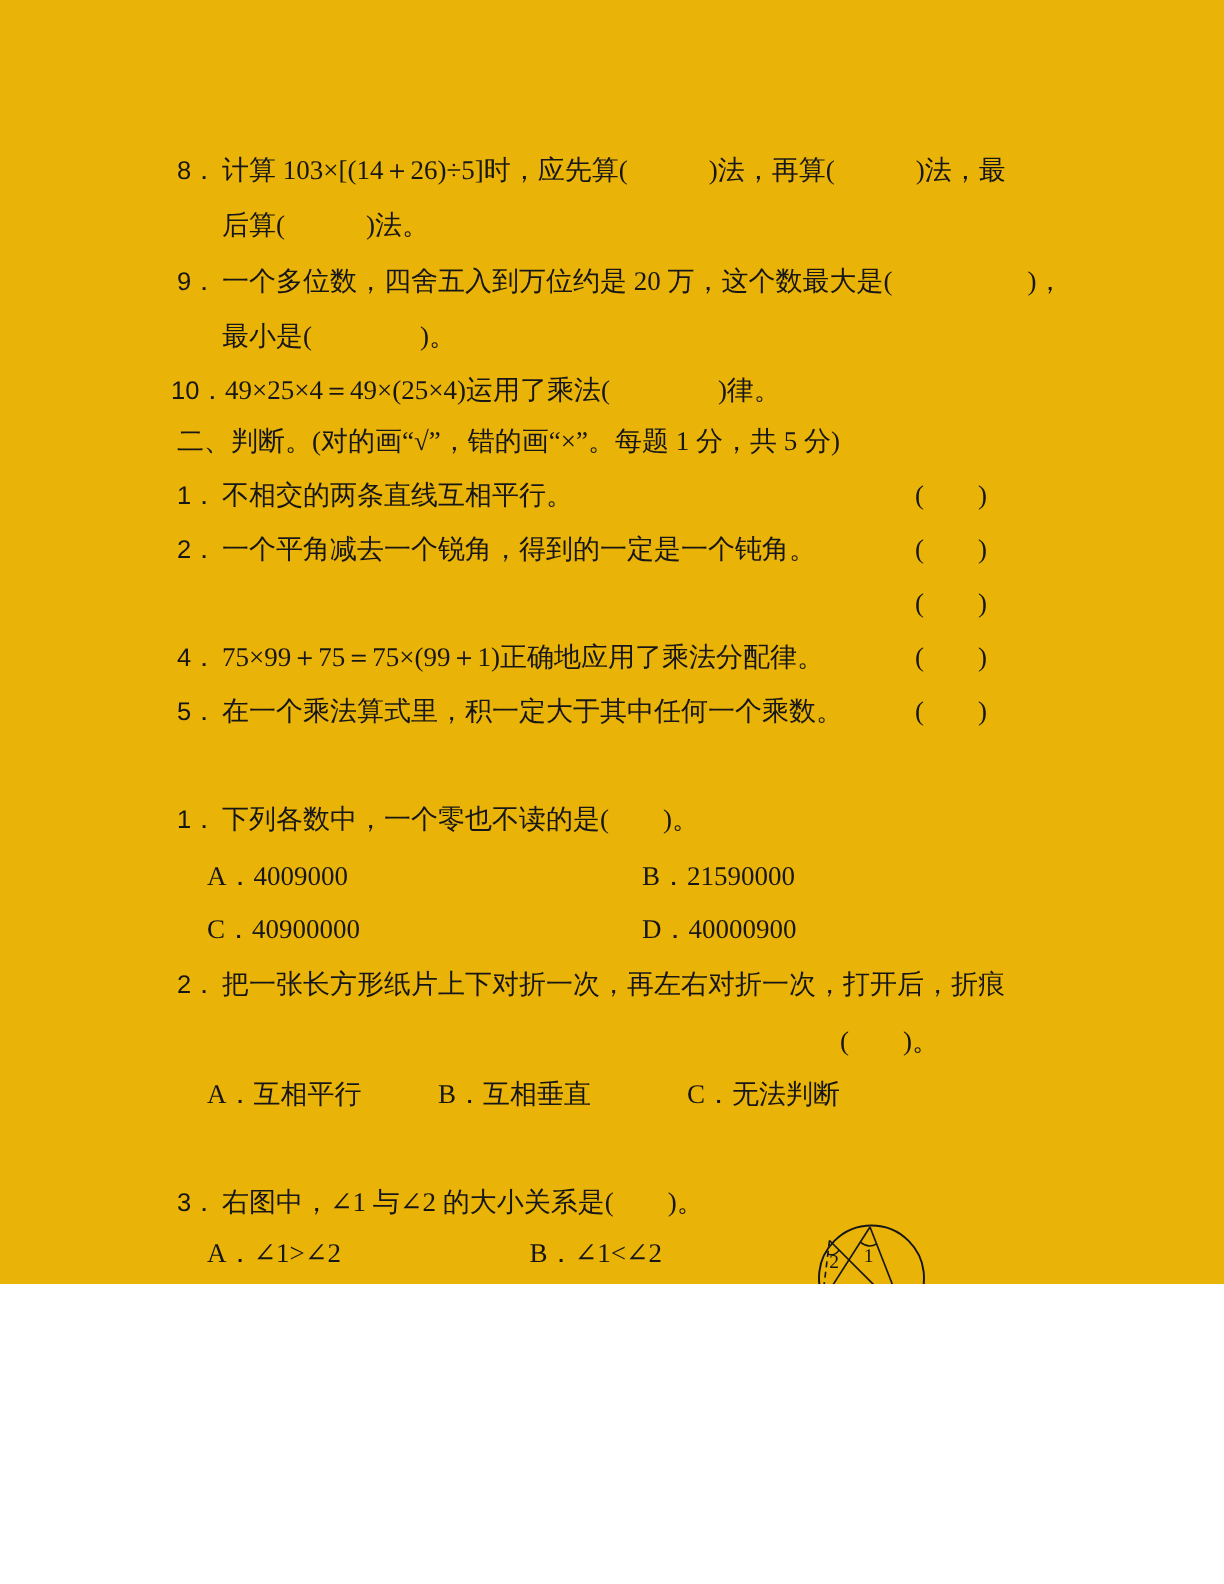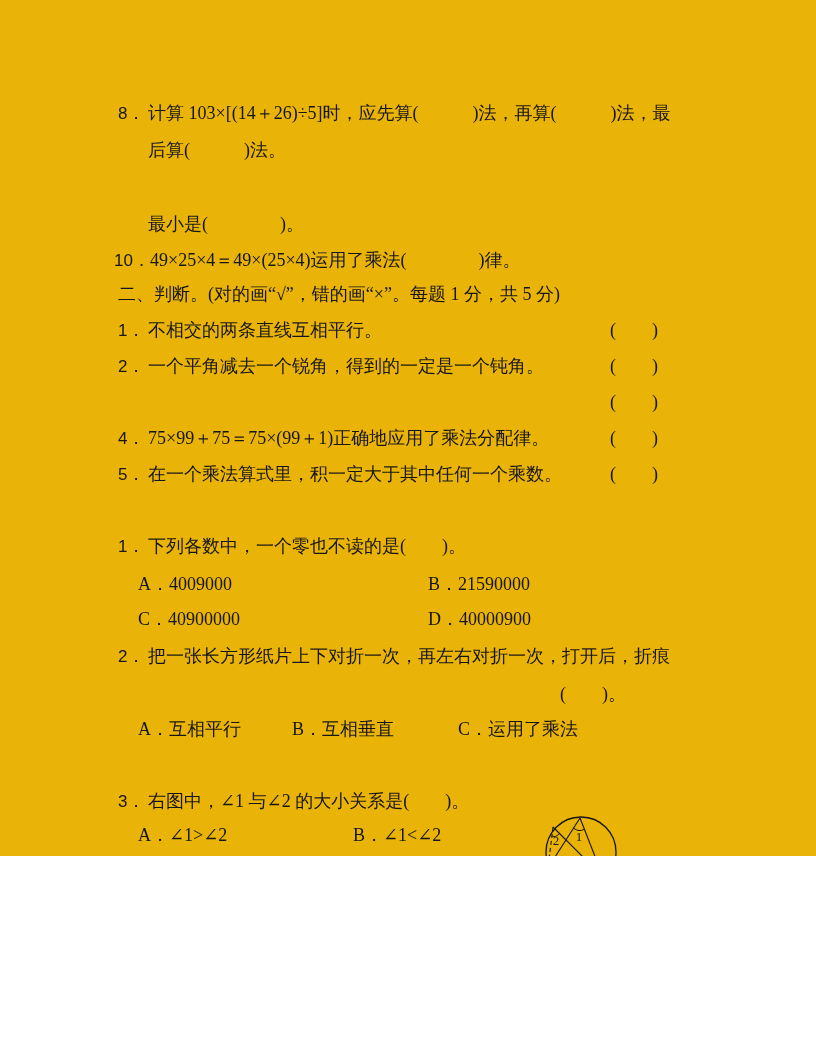--- a/index.html
+++ b/index.html
@@ -36,20 +36,23 @@
 
 <div class="page">
 
   <div class="line" style="left:118px;top:100px">
     <span class="qnum">8．</span><span>计算 103×[(14＋26)÷5]时，应先算(　　　)法，再算(　　　)法，最</span>
   </div>
   <div class="line" style="left:148px;top:137px">
     <span>后算(　　　)法。</span>
   </div>
 
+  <div class="line" style="left:118px;top:174px">
+    <span class="qnum">9．</span><span>一个多位数，四舍五入到万位约是 20 万，这个数最大是(　　　　　)，</span>
+  </div>
   <div class="line" style="left:148px;top:211px">
     <span>最小是(　　　　)。</span>
   </div>
 
   <div class="line" style="left:114px;top:247px">
     <span class="qnum wide">10．</span><span>49×25×4＝49×(25×4)运用了乘法(　　　　)律。</span>
   </div>
 
   <div class="line" style="left:118px;top:281px">二、判断。(对的画“√”，错的画“×”。每题 1 分，共 5 分)</div>
 
@@ -83,21 +86,21 @@
   <div class="opt" style="left:428px;top:571px">B．21590000</div>
   <div class="opt" style="left:138px;top:606px">C．40900000</div>
   <div class="opt" style="left:428px;top:606px">D．40000900</div>
 
   <div class="line" style="left:118px;top:643px">
     <span class="qnum">2．</span><span>把一张长方形纸片上下对折一次，再左右对折一次，打开后，折痕</span>
   </div>
   <div class="bracket" style="left:560px;top:681px">(　　)。</div>
   <div class="opt" style="left:138px;top:716px">A．互相平行</div>
   <div class="opt" style="left:292px;top:716px">B．互相垂直</div>
-  <div class="opt" style="left:458px;top:716px">C．运用了乘法</div>
+  <div class="opt" style="left:458px;top:716px">C．无法判断</div>
 
   <div class="line" style="left:118px;top:788px">
     <span class="qnum">3．</span><span>右图中，∠1 与∠2 的大小关系是(　　)。</span>
   </div>
   <div class="opt" style="left:138px;top:822px">A．∠1&gt;∠2</div>
   <div class="opt" style="left:353px;top:822px">B．∠1&lt;∠2</div>
   <div class="opt" style="left:157px;top:858px">C．∠1＝∠2</div>
   <div class="opt" style="left:362px;top:858px">D．无法确定</div>
 
   <div class="figure" style="left:543px;top:813px">

